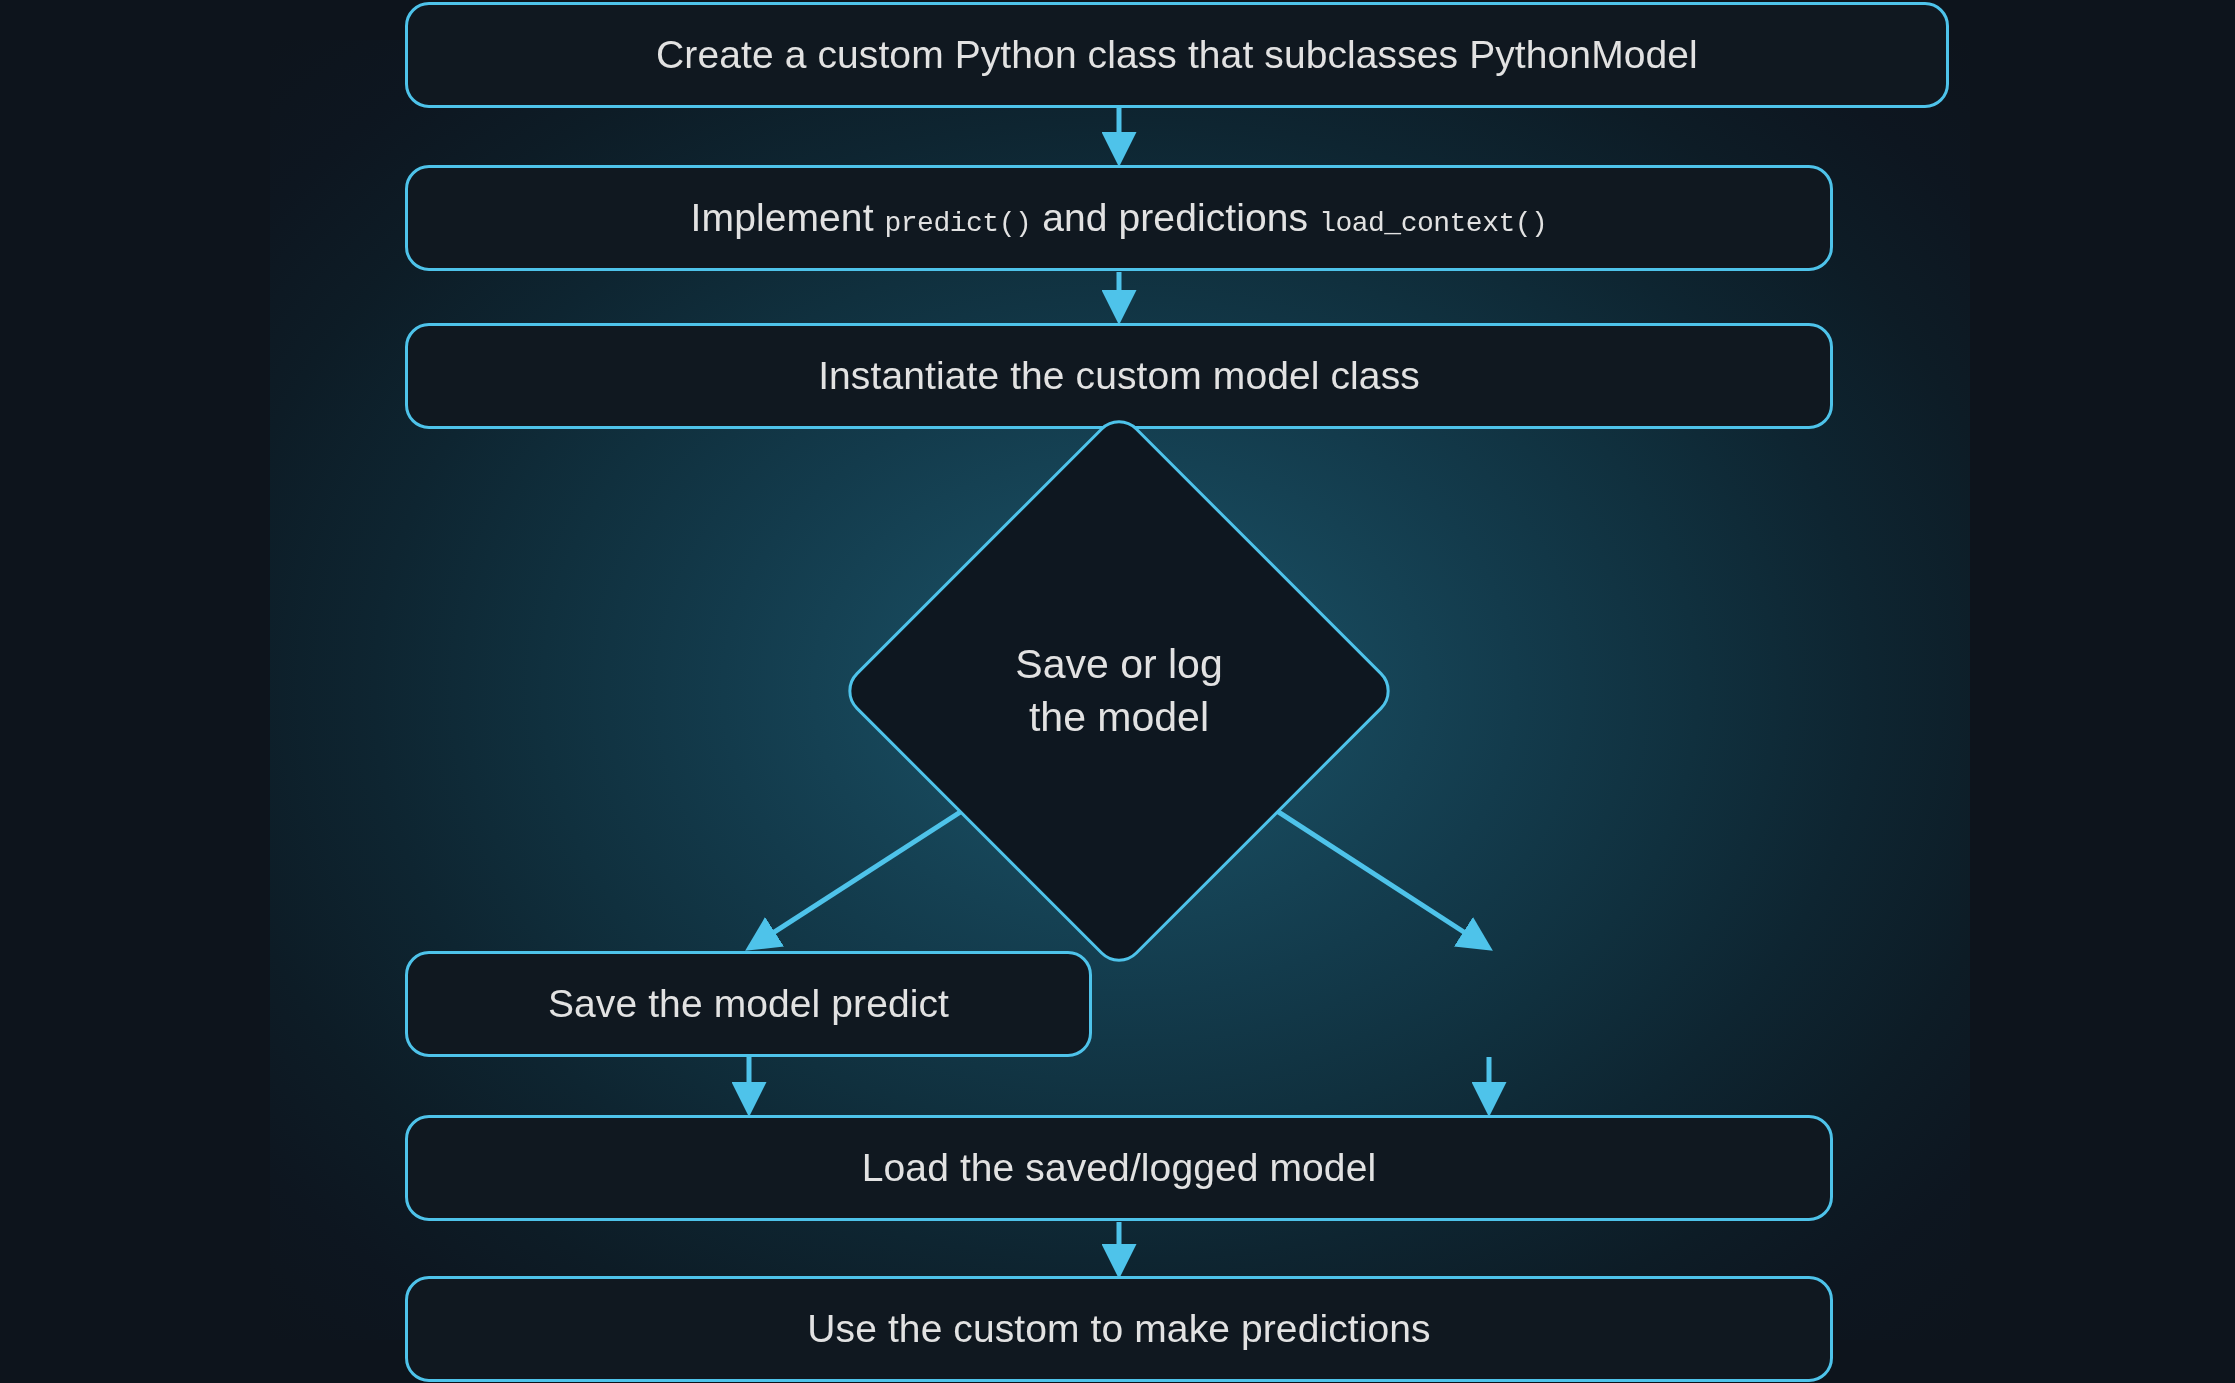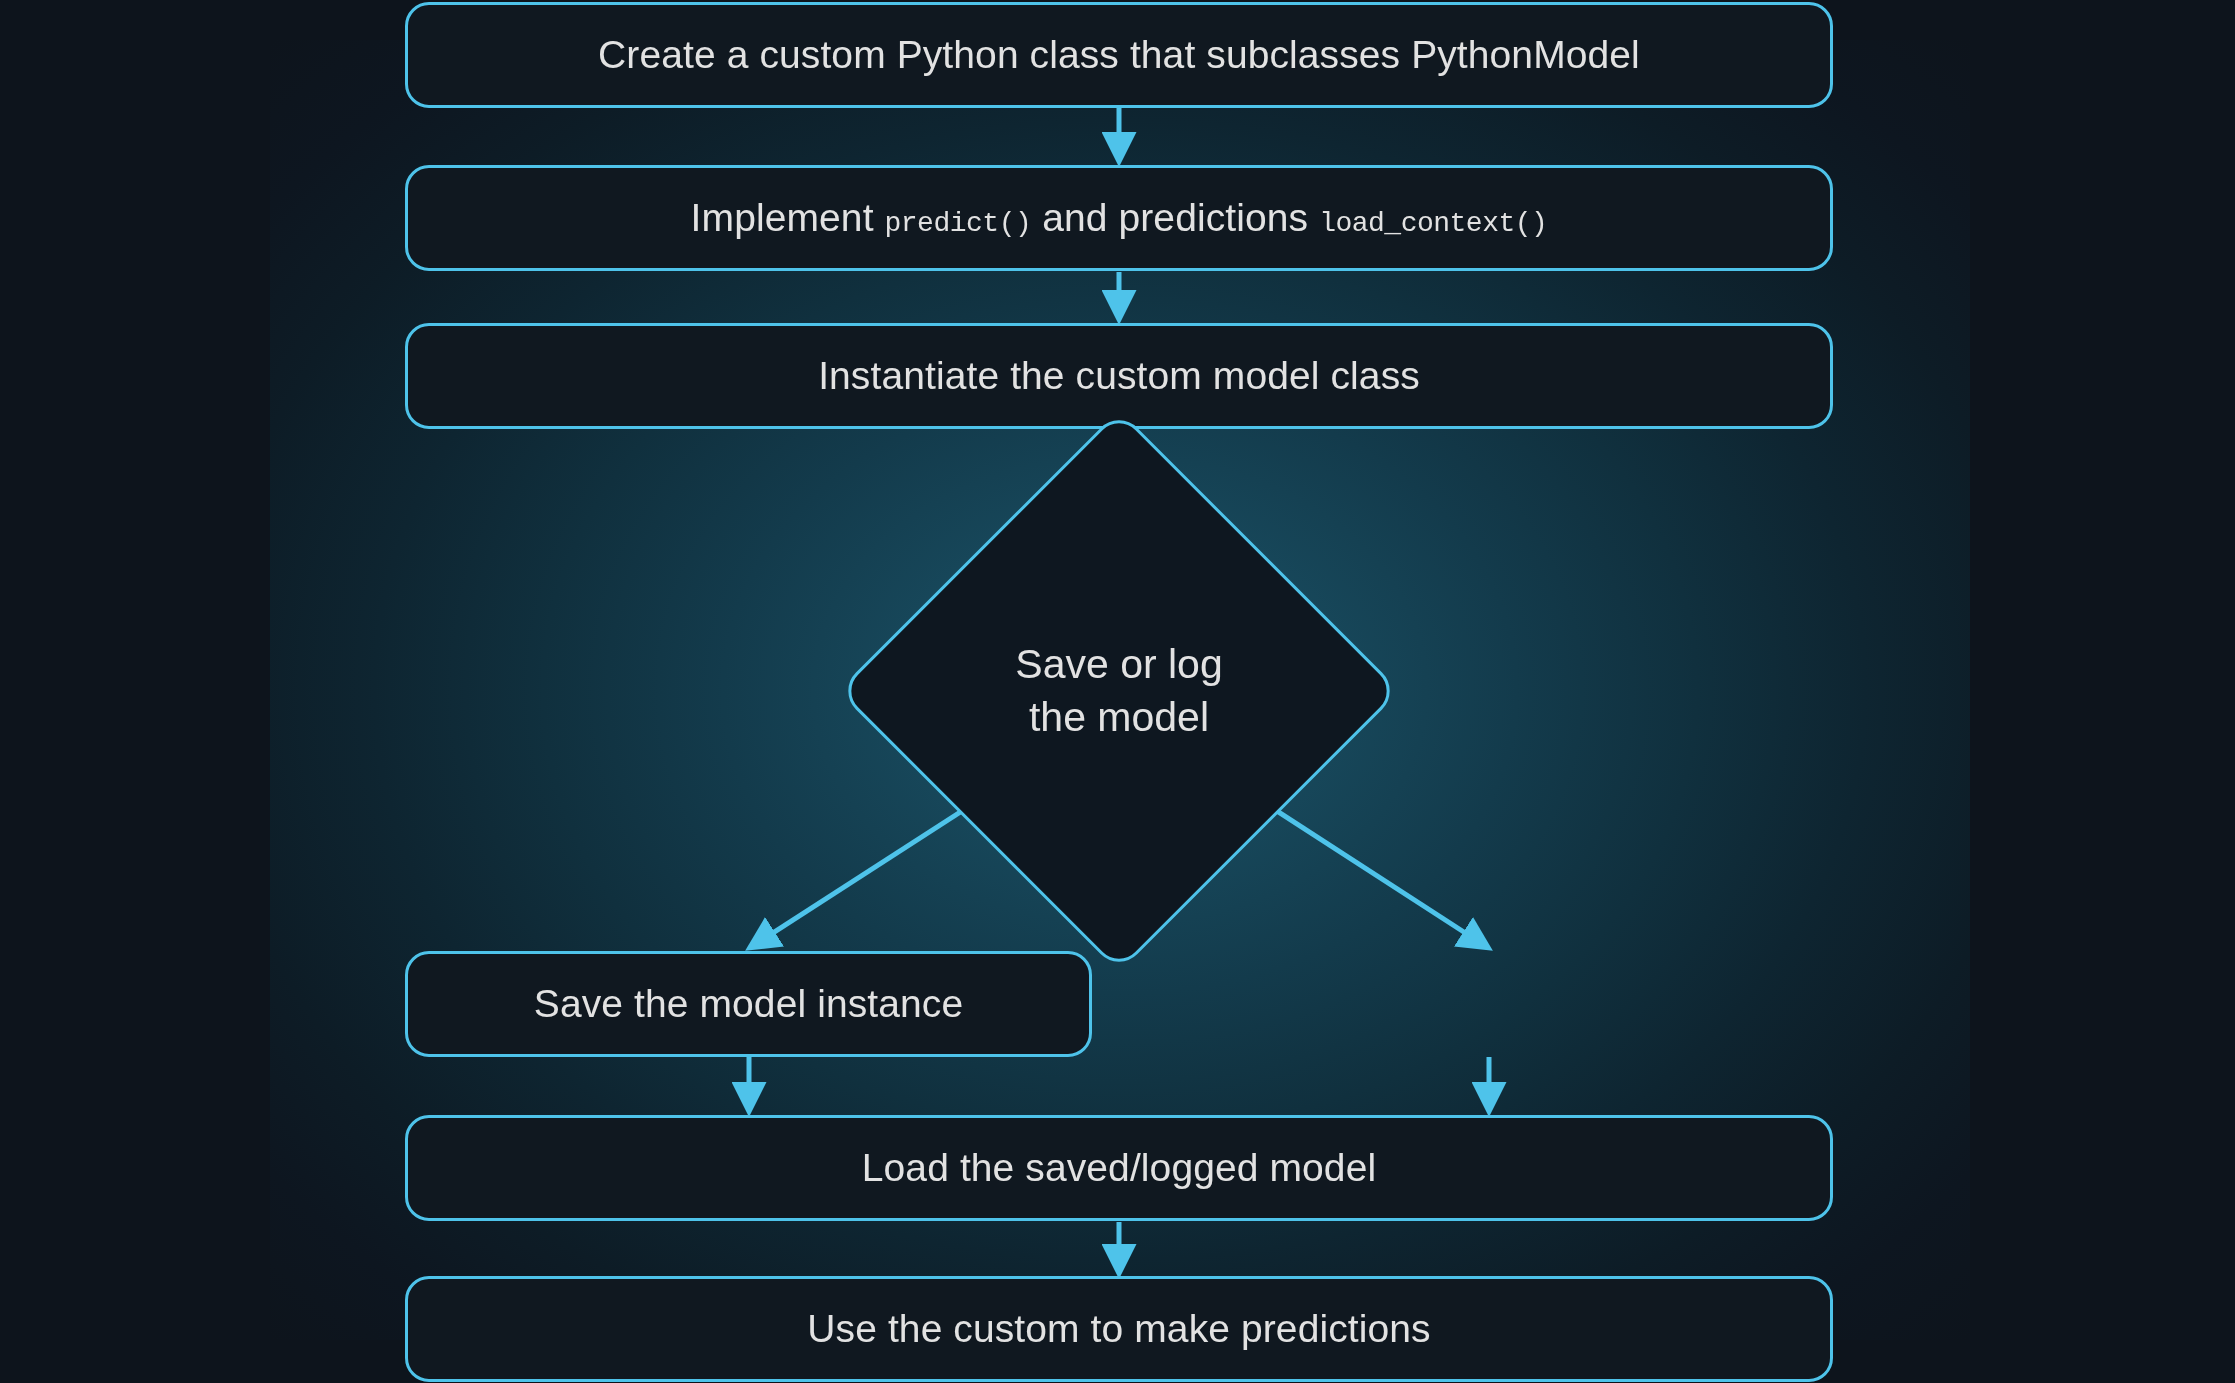--- a/index.html
+++ b/index.html
@@ -122,40 +122,40 @@
 
     <line x1="1229" y1="780" x2="1487" y2="947" stroke="#4ec3ea" stroke-width="5" marker-end="url(#ah)"></line>
 
     <line x1="749" y1="1057" x2="749" y2="1110" stroke="#4ec3ea" stroke-width="5" marker-end="url(#ah)"></line>
 
     <line x1="1489" y1="1057" x2="1489" y2="1110" stroke="#4ec3ea" stroke-width="5" marker-end="url(#ah)"></line>
 
     <line x1="1119" y1="1222" x2="1119" y2="1272" stroke="#4ec3ea" stroke-width="5" marker-end="url(#ah)"></line>
   </svg>
 
-  <div class="node" id="n1" style="left:405px; top:2px; width:1428px; height:106px;">
+  <div class="node" id="n1" style="left:405px; top:2px; width:1544px; height:106px;">
     <span class="label">Create a custom Python class that subclasses PythonModel</span>
   </div>
 
   <div class="node" id="n2" style="left:405px; top:165px; width:1428px; height:106px;">
     <span class="label"><span>Implement </span><code class="mono">predict()</code><span> and predictions </span><code class="mono">load_context()</code></span>
   </div>
 
   <div class="node" id="n3" style="left:405px; top:323px; width:1428px; height:106px;">
     <span class="label">Instantiate the custom model class</span>
   </div>
 
   <div id="diamond">
     <div class="shape"></div>
     <div class="dlabel">Save or log
 the model</div>
   </div>
 
   <div class="node" id="n4" style="left:405px; top:951px; width:687px; height:106px;">
-    <span class="label">Save the model instance</span>
+    <span class="label">Save the model predict</span>
   </div>
 
 
   <div class="node" id="n6" style="left:405px; top:1115px; width:1428px; height:106px;">
     <span class="label">Load the saved/logged model</span>
   </div>
 
   <div class="node" id="n7" style="left:405px; top:1276px; width:1428px; height:106px;">
     <span class="label">Use the custom to make predictions</span>
   </div>

